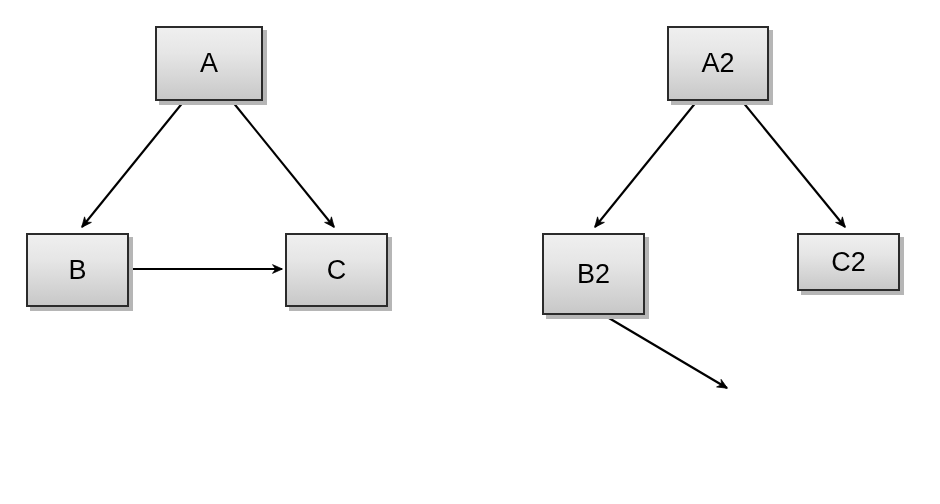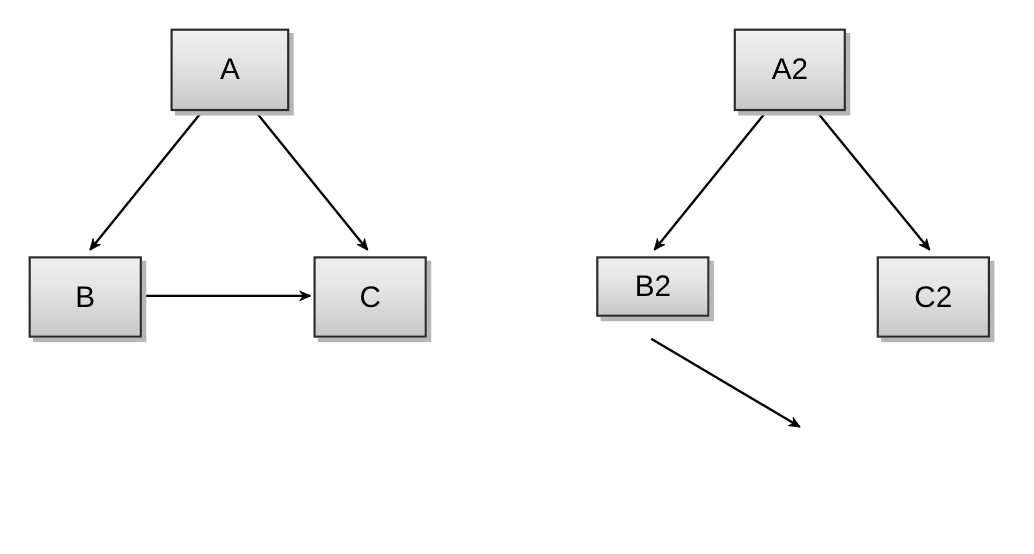--- a/index.html
+++ b/index.html
@@ -75,22 +75,22 @@
   </div>
 
   <div class="node" style="left:285px; top:233px; width:103px; height:74px;">
     <span class="node-label">C</span>
   </div>
 
   <div class="node" style="left:667px; top:26px; width:102px; height:75px;text-align:right;">
     <span class="node-label">A2</span>
   </div>
 
-  <div class="node" style="left:542px; top:233px; width:103px; height:55px;">
+  <div class="node" style="left:542px; top:233px; width:103px; height:82px;">
     <span class="node-label">B2</span>
   </div>
 
-  <div class="node" style="left:797px; top:233px; width:103px; height:74px;">
+  <div class="node" style="left:797px; top:233px; width:103px; height:58px;">
     <span class="node-label">C2</span>
   </div>
 
 
 </div>
 
 </body></html>

